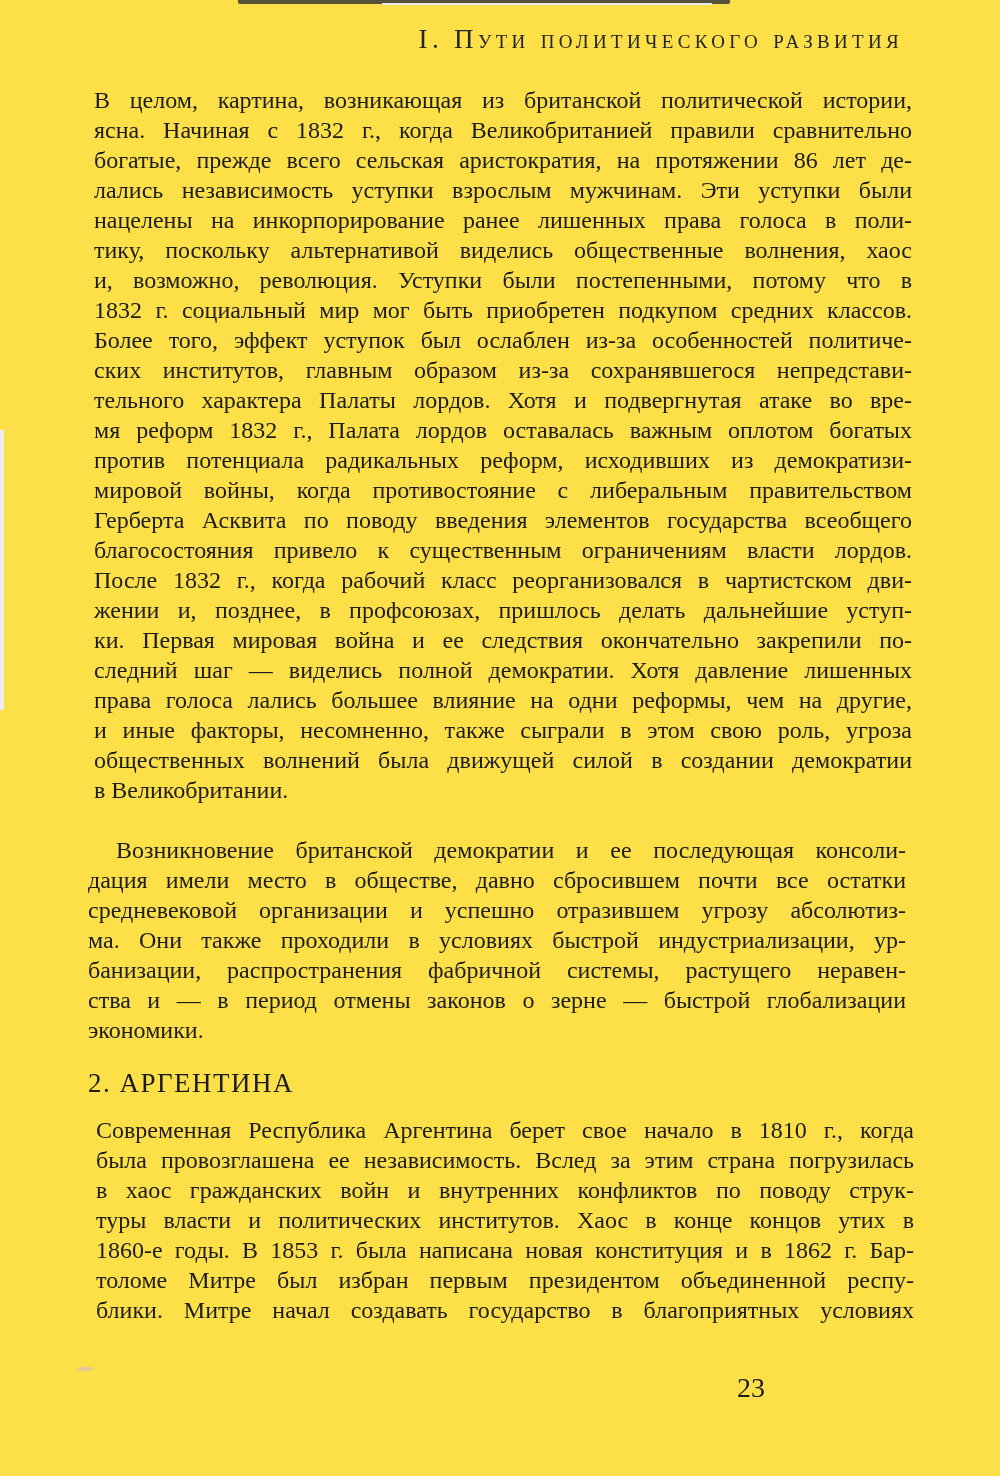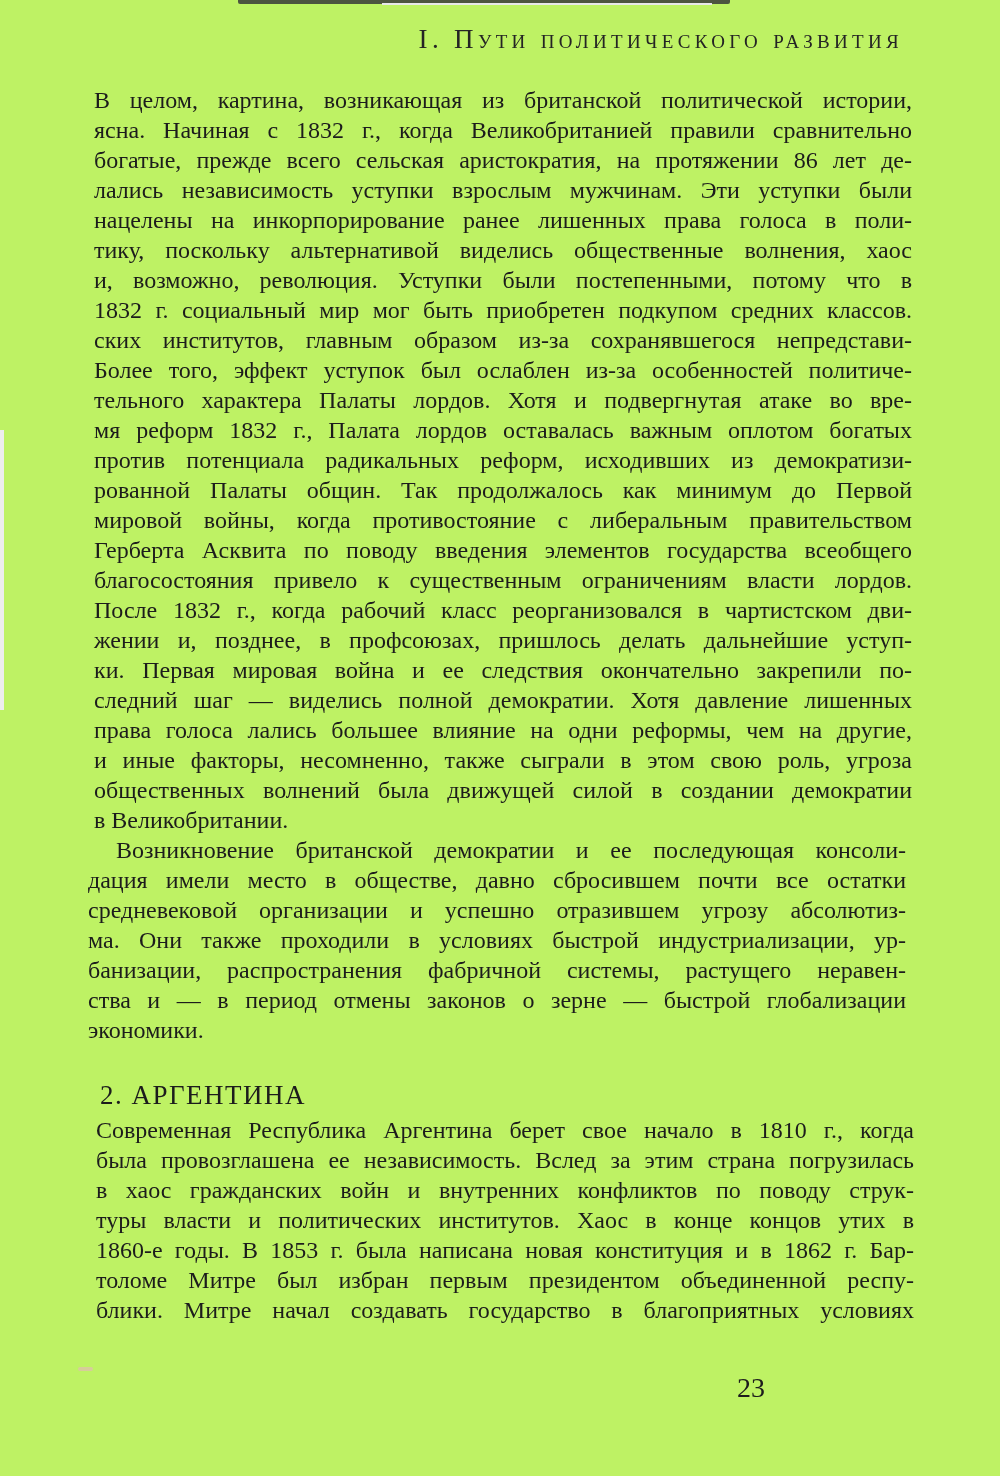--- a/index.html
+++ b/index.html
@@ -1,19 +1,19 @@
 <!DOCTYPE html>
 <html><head>
 <meta charset="utf-8">
 <style>
   html,body{margin:0;padding:0;background:#ffffff;}
   .page{
     position:relative;
     width:1000px;height:1476px;
-    background:#bef264;
+    background:#fde047;
     font-family:"Liberation Serif", serif;
     color:#1c1c1c;
     overflow:hidden;
   }
   .running-head{
     position:absolute;top:24px;right:97px;
     font-variant:small-caps;
     font-size:27px;
     letter-spacing:0.16em;
     color:#242424;
@@ -29,21 +29,21 @@
     text-align:justify;
     text-align-last:justify;
     white-space:normal;
   }
   .para .line.end{ text-align-last:left; }
   .para .line.indent{ text-indent:28px; }
   .p1{top:85px;margin-left:6px;}
   .p2{top:835px;}
   .p3{top:1115px;margin-left:8px;}
   .section-heading{
-    position:absolute;left:88px;top:1068px;margin:12px;
+    position:absolute;left:88px;top:1068px;margin:0;
     font-size:27px;font-weight:400;letter-spacing:1.5px;
     color:#1c1c1c;white-space:nowrap;
   }
   .page-number{
     position:absolute;left:737px;top:1372px;
     font-size:28px;color:#1c1c1c;
   }
   
   .scan-bar{
     position:absolute;left:238px;top:0;width:492px;height:4px;
@@ -75,26 +75,25 @@
 
   <div class="para p1">
       <div class="line">В целом, картина, возникающая из британской политической истории,</div>
       <div class="line">ясна. Начиная с 1832 г., когда Великобританией правили сравнительно</div>
       <div class="line">богатые, прежде всего сельская аристократия, на протяжении 86 лет де-</div>
       <div class="line">лались независимость уступки взрослым мужчинам. Эти уступки были</div>
       <div class="line">нацелены на инкорпорирование ранее лишенных права голоса в поли-</div>
       <div class="line">тику, поскольку альтернативой виделись общественные волнения, хаос</div>
       <div class="line">и, возможно, революция. Уступки были постепенными, потому что в</div>
       <div class="line">1832 г. социальный мир мог быть приобретен подкупом средних классов.</div>
+      <div class="line">Более того, эффект уступок был ослаблен из-за особенностей политиче-</div>
       <div class="line">ских институтов, главным образом из-за сохранявшегося непредстави-</div>
-      <div class="line">Более того, эффект уступок был ослаблен из-за особенностей политиче-</div>
       <div class="line">тельного характера Палаты лордов. Хотя и подвергнутая атаке во вре-</div>
       <div class="line">мя реформ 1832 г., Палата лордов оставалась важным оплотом богатых</div>
       <div class="line">против потенциала радикальных реформ, исходивших из демократизи-</div>
-      <div class="line">рованной Палаты общин. Так продолжалось как минимум до Первой</div>
       <div class="line">мировой войны, когда противостояние с либеральным правительством</div>
       <div class="line">Герберта Асквита по поводу введения элементов государства всеобщего</div>
       <div class="line">благосостояния привело к существенным ограничениям власти лордов.</div>
       <div class="line">После 1832 г., когда рабочий класс реорганизовался в чартистском дви-</div>
       <div class="line">жении и, позднее, в профсоюзах, пришлось делать дальнейшие уступ-</div>
       <div class="line">ки. Первая мировая война и ее следствия окончательно закрепили по-</div>
       <div class="line">следний шаг — виделись полной демократии. Хотя давление лишенных</div>
       <div class="line">права голоса лались большее влияние на одни реформы, чем на другие,</div>
       <div class="line">и иные факторы, несомненно, также сыграли в этом свою роль, угроза</div>
       <div class="line">общественных волнений была движущей силой в создании демократии</div>

